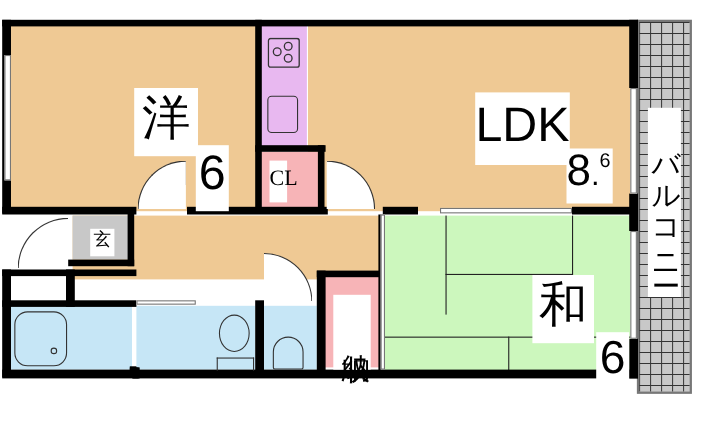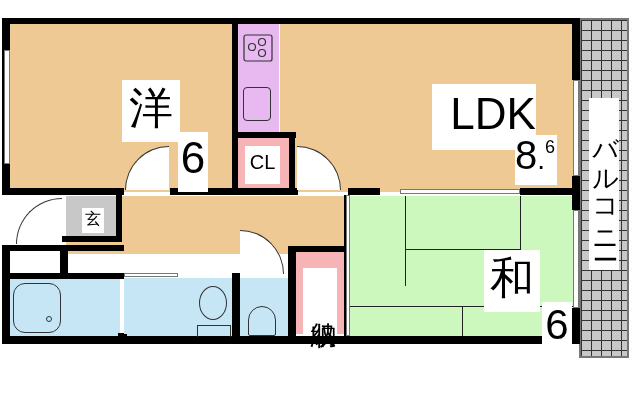--- a/index.html
+++ b/index.html
@@ -93,25 +93,25 @@
 
 <div class="abs" style="left:13px;top:283px;width:48px;height:50px;border:1.5px solid #333;border-radius:12px;"></div>
 <div class="abs" style="left:46px;top:316px;width:6px;height:6px;border:1.2px solid #333;border-radius:50%;"></div>
 <div class="abs" style="left:199px;top:286px;width:28px;height:34px;border:1.5px solid #333;border-radius:50%;"></div>
 <div class="abs" style="left:197px;top:325px;width:34px;height:12px;border:1.2px solid #333;border-bottom:none;"></div>
 <div class="abs" style="left:248px;top:306px;width:28px;height:30px;border:1.5px solid #333;border-radius:14px 14px 2px 2px;"></div>
 
 <div class="label" style="left:122px;top:80px;width:58px;height:56px;font-size:44px;padding-top:6px;">洋</div>
 <div class="label" style="left:178px;top:132px;width:30px;height:56px;font-size:44px;padding-top:4px;">6</div>
 
-<div class="label" style="left:432px;top:84px;width:86px;height:58px;font-size:44px;padding-top:8px;padding-left:18px;">LDK</div>
+<div class="label" style="left:432px;top:84px;width:86px;height:58px;font-size:44px;padding-top:8px;">LDK</div>
 <div class="label" style="left:515px;top:135px;width:42px;height:50px;text-align:left;">
   <span style="font-size:40px;line-height:1;">8</span><span style="font-size:28px;">.</span><span style="font-size:18px;position:relative;top:-16px;">6</span>
 </div>
 
-<div class="label" style="left:245px;top:146px;width:35px;height:32px;font-size:20px;padding-top:6px;">CL</div>
+<div class="label" style="left:245px;top:146px;width:16px;height:32px;font-size:20px;padding-top:6px;font-family:Liberation Serif, serif;">CL</div>
 <div class="label" style="left:82px;top:208px;width:22px;height:22px;font-size:16px;padding-top:3px;">玄</div>
 <div class="label vtext" style="left:303px;top:268px;width:34px;height:68px;font-size:26px;">収納</div>
 
 <div class="label" style="left:484px;top:250px;width:56px;height:56px;font-size:44px;padding-top:6px;">和</div>
 <div class="label" style="left:542px;top:302px;width:30px;height:48px;font-size:42px;padding-top:2px;">6</div>
 
 <div class="label vtext" style="left:589px;top:98px;width:30px;height:172px;font-size:26px;letter-spacing:2px;">バルコニー</div>
 
 </body></html>

